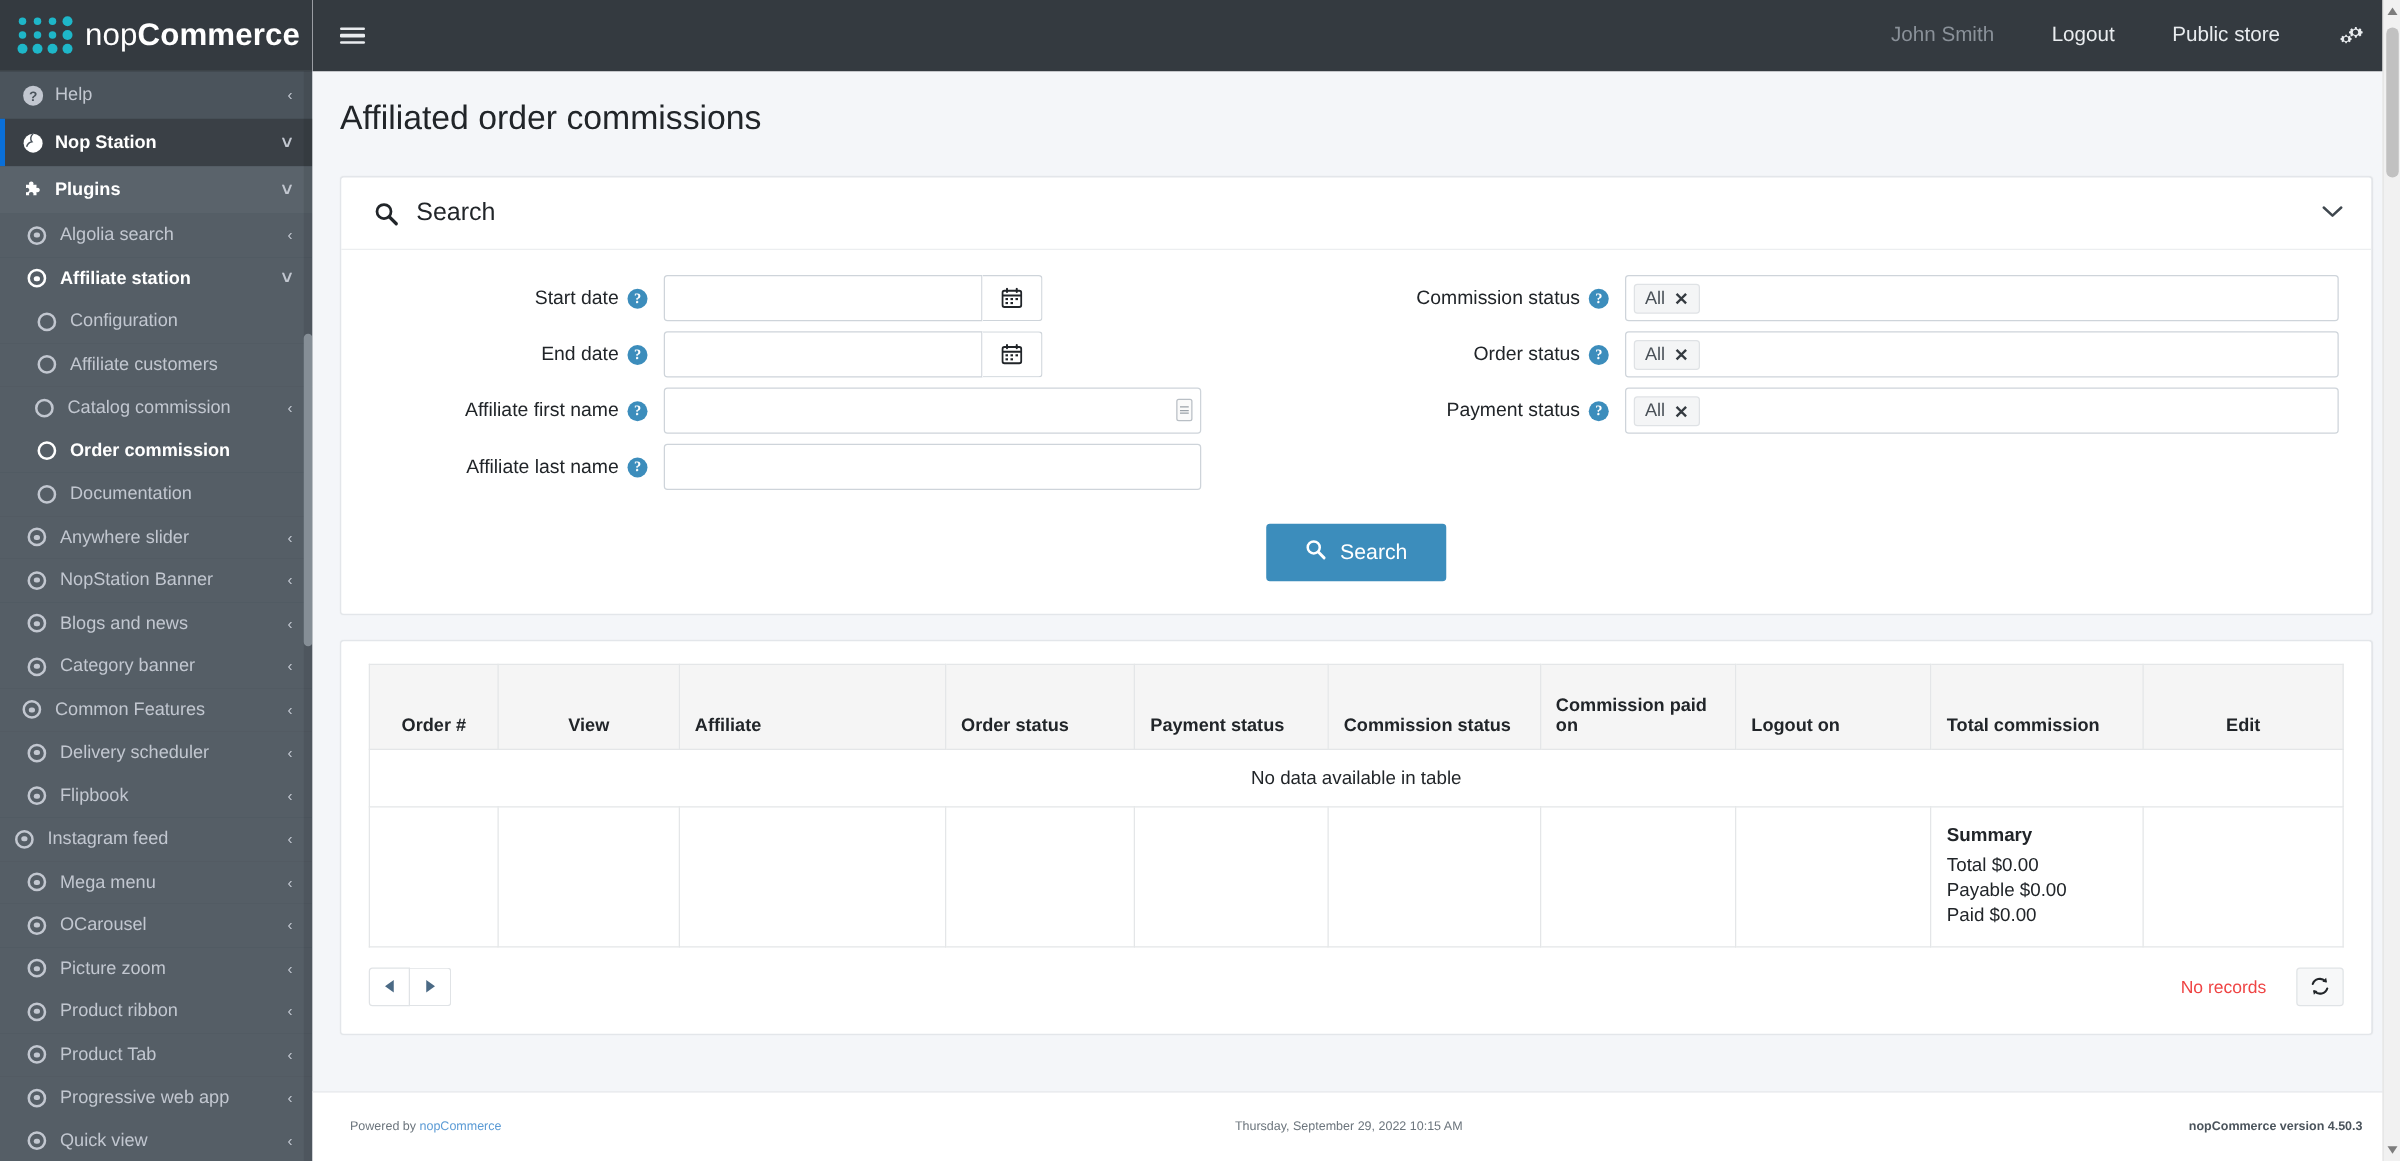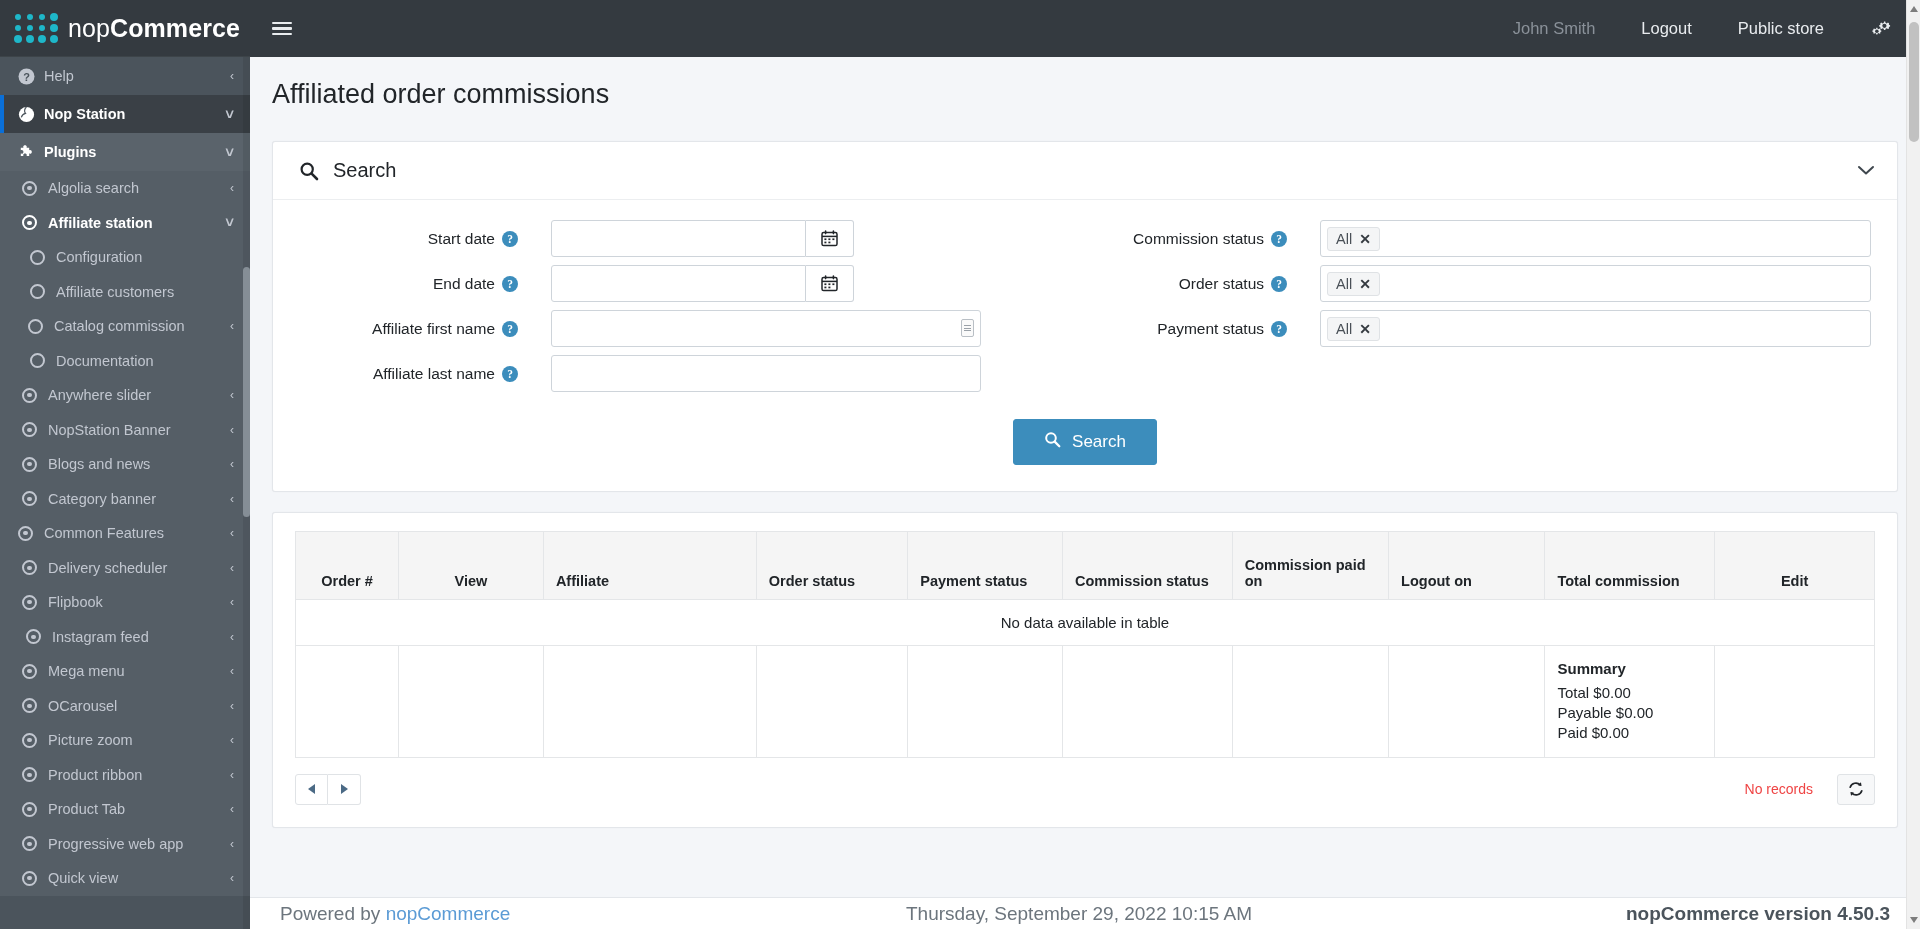--- a/index.html
+++ b/index.html
@@ -104,21 +104,21 @@
   .col.right { padding-left: 30px; }
 
   .frow { display: flex; align-items: center; margin-bottom: 8px; min-height: 37px; }
   .flabel {
     font-size: 15.5px; color: #212529; text-align: right;
     padding-right: 13px; display: flex; align-items: center; justify-content: flex-end;
     gap: 7px; white-space: nowrap;
   }
   .col.left .flabel { width: 232px; min-width: 232px; }
   .col.right .flabel { width: 185px; min-width: 185px; }
-  .fctl { flex: 1; display: flex; margin-left: 20px; }
+  .fctl { flex: 1; display: flex; }
 
   .help-ico {
     width: 16px; height: 16px; border-radius: 50%; background: #3c8dbc;
     color: #fff; font-size: 11.5px; font-weight: 700; line-height: 16px;
     text-align: center; cursor: pointer; flex-shrink: 0;
     font-family: "Liberation Serif", serif;
   }
 
   .inp {
     height: 37px; border: 1px solid #ced4da; background: #fff; border-radius: 3px;
@@ -192,23 +192,23 @@
   .foot-spacer { flex: 1; }
   .no-records { font-size: 14px; color: #ef4444; margin-right: 24px; }
   .refresh-btn {
     width: 38px; height: 31px; border: 1px solid #e0e3e6; background: #f7f8f9;
     border-radius: 3px; display: flex; align-items: center; justify-content: center; cursor: pointer;
   }
 
   
   .footer {
     margin-top: auto;
-    height: 32px; background: #fff; border-top: 1px solid #e3e6ea;
+    height: 56px; background: #fff; border-top: 1px solid #e3e6ea;
     display: flex; align-items: center; padding: 0 30px 0 30px;
-    font-size: 19px; color: #6c757d; flex-shrink: 0;
+    font-size: 10px; color: #6c757d; flex-shrink: 0;
   }
   .footer a { color: #5b9bd5; text-decoration: none; }
   .footer .mid { position: absolute; left: 0; right: 12px; text-align: center; color: #6c757d; pointer-events: none;}
   .footer .right { margin-left: auto; font-weight: 700; color: #4b545c; z-index: 1; }
   .footer .left { z-index: 1; }
   .footer-wrap { position: relative; width: 100%; display: flex; align-items: center; }
 
   
   .page-scroll { position: absolute; right: 0; top: 0; bottom: 0; width: 14px; background: #f1f1f1; border-left: 1px solid #e3e3e3;}
   .page-scroll .thumb { position: absolute; top: 22px; left: 2px; width: 10px; height: 120px; background: #c1c1c1; border-radius: 5px;}
@@ -298,20 +298,26 @@
           </span>
           <span class="label">Affiliate customers</span>
         </li>
         <li class="nav-item sub" style="padding-left: 28px;">
           <span class="ico">
             <span class="circ-hollow"></span>
           </span>
           <span class="label">Catalog commission</span>
           <span class="caret">‹</span>
         </li>
+        <li class="nav-item sub bold" style="padding-left: 30px;">
+          <span class="ico">
+            <span class="circ-hollow"></span>
+          </span>
+          <span class="label">Order commission</span>
+        </li>
         <li class="nav-item sub" style="padding-left: 30px;">
           <span class="ico">
             <span class="circ-hollow"></span>
           </span>
           <span class="label">Documentation</span>
         </li>
         <li class="nav-item sub" style="padding-left: 22px;">
           <span class="ico">
             <span class="circ-dot"></span>
           </span>
@@ -353,21 +359,21 @@
           <span class="label">Delivery scheduler</span>
           <span class="caret">‹</span>
         </li>
         <li class="nav-item sub" style="padding-left: 22px;">
           <span class="ico">
             <span class="circ-dot"></span>
           </span>
           <span class="label">Flipbook</span>
           <span class="caret">‹</span>
         </li>
-        <li class="nav-item sub" style="padding-left: 26px; justify-content: center;">
+        <li class="nav-item sub" style="padding-left: 12px; justify-content: center;">
           <span class="ico">
             <span class="circ-dot"></span>
           </span>
           <span class="label">Instagram feed</span>
           <span class="caret">‹</span>
         </li>
         <li class="nav-item sub" style="padding-left: 22px;">
           <span class="ico">
             <span class="circ-dot"></span>
           </span>

